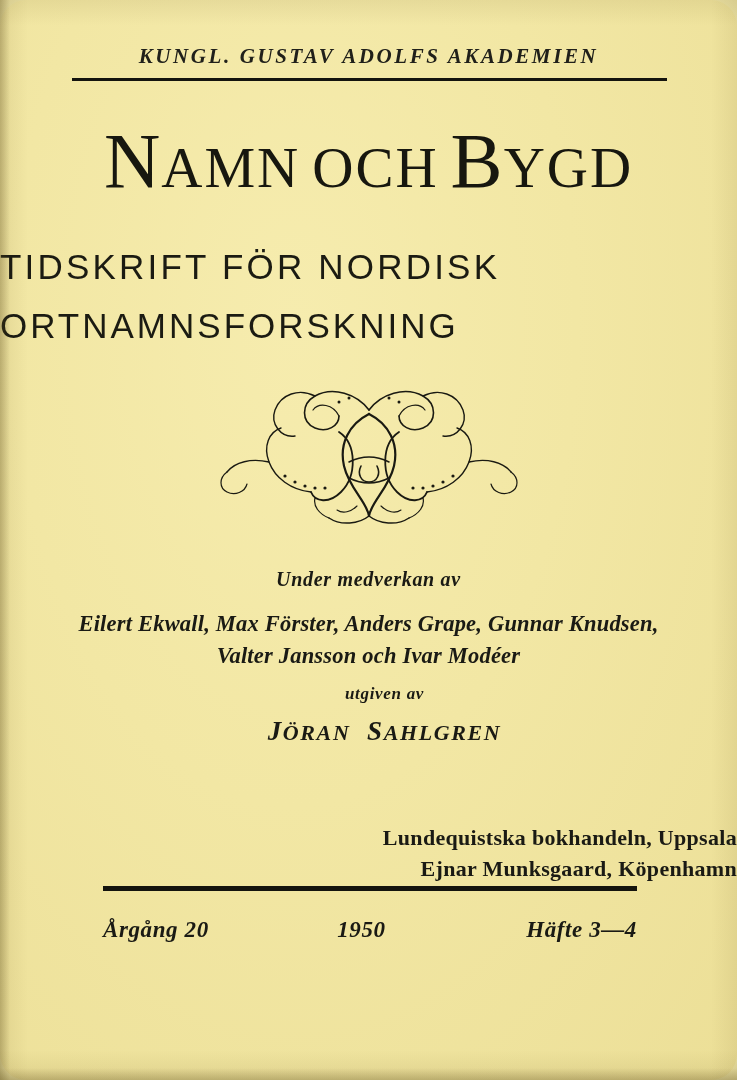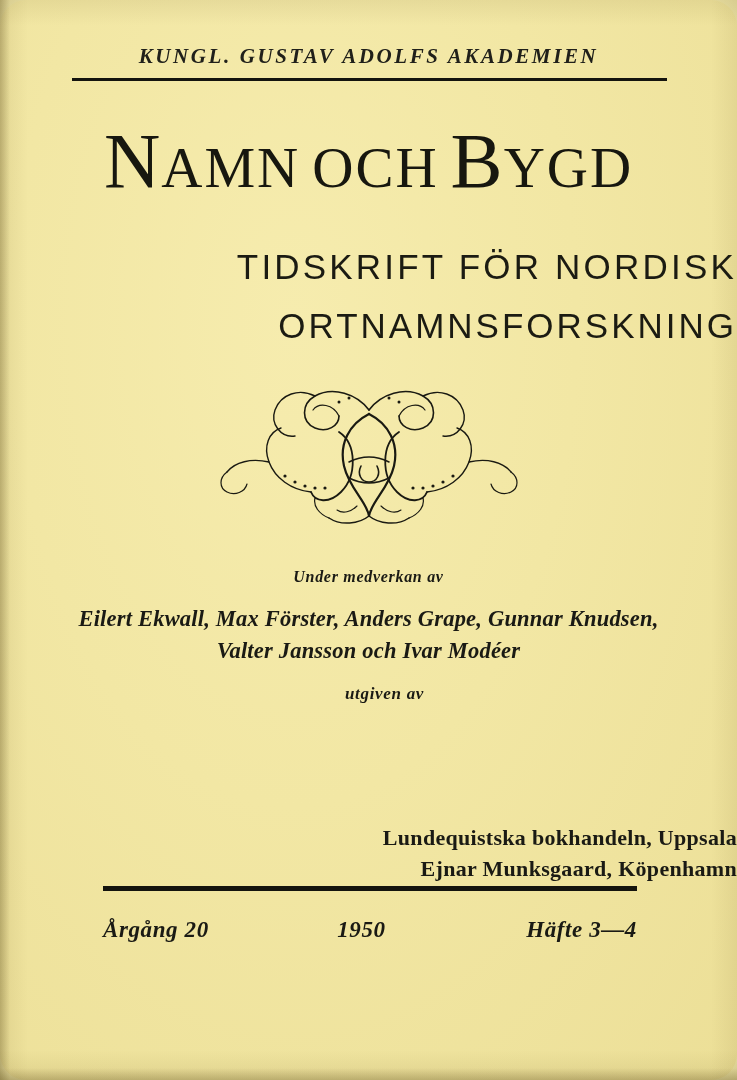--- a/index.html
+++ b/index.html
@@ -91,25 +91,24 @@
     white-space: nowrap;
   }
   .title .cap { font-size: 78px; }
   .title .sc  { font-size: 57px; letter-spacing: 2px; }
   .title .word { margin: 0 6px; text-align: right; }
 
   .subtitle1, .subtitle2 {
     position: absolute;
     left: 0;
     right: 0;
-    text-align: right;
+    text-align: left;
     font-family: "Liberation Sans", sans-serif;
     color: #1b1b12;
     white-space: nowrap;
-    margin-left: 16px;
   }
   .subtitle1 {
     top: 247px;
     font-size: 35px;
     letter-spacing: 3.2px;
   }
   .subtitle2 {
     top: 306px;
     font-size: 35px;
     letter-spacing: 3.0px;
@@ -128,21 +127,21 @@
     position: absolute;
     top: 568px;
     left: 0;
     right: 0;
     text-align: center;
   }
   .contrib-lead {
     font-family: "Liberation Serif", serif;
     font-style: italic;
     font-weight: bold;
-    font-size: 16px;
+    font-size: 20px;
     letter-spacing: 0.7px;
     margin-bottom: 17px;
   }
   .contrib-names {
     font-family: "Liberation Serif", serif;
     font-style: italic;
     font-weight: bold;
     font-size: 22.5px;
     line-height: 1.42;
     letter-spacing: 0.2px;
@@ -290,20 +289,23 @@
     <div class="block-contrib">
       <div class="contrib-lead">Under medverkan av</div>
       <div class="contrib-names">
         <div>Eilert Ekwall, Max Förster, Anders Grape, Gunnar Knudsen,</div>
         <div>Valter Jansson och Ivar Modéer</div>
       </div>
     </div>
 
     <div class="block-editor">
       <div class="editor-lead">utgiven av</div>
+      <div class="editor-name">
+        <span>J</span><span class="small">ÖRAN</span>&nbsp;&nbsp;<span>S</span><span class="small">AHLGREN</span>
+      </div>
     </div>
 
     <div class="block-publishers">
       <div>Lundequistska bokhandeln, Uppsala</div>
       <div>Ejnar Munksgaard, Köpenhamn</div>
     </div>
 
     <div class="rule rule-bottom"></div>
 
     <div class="footer">

